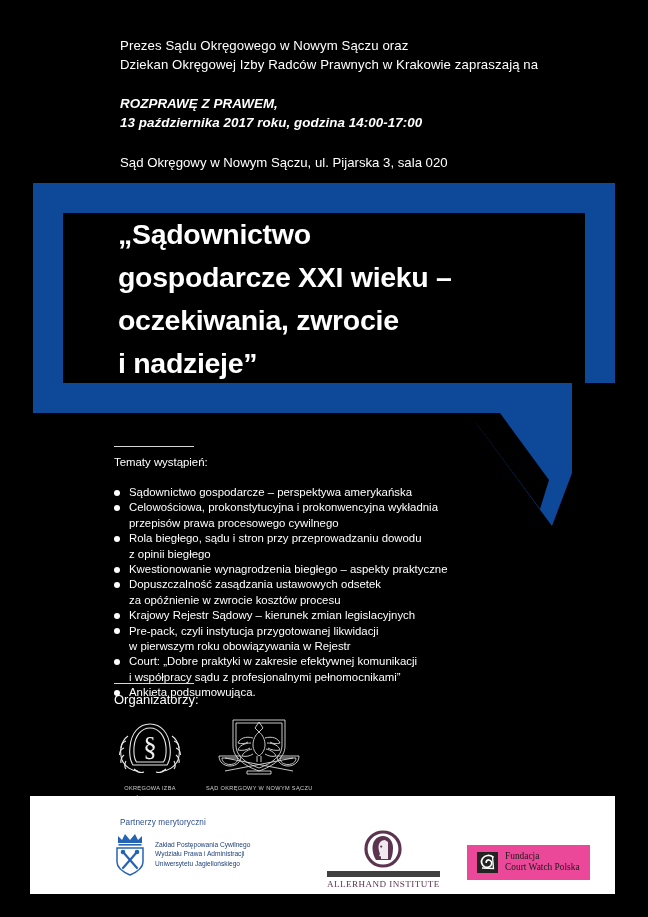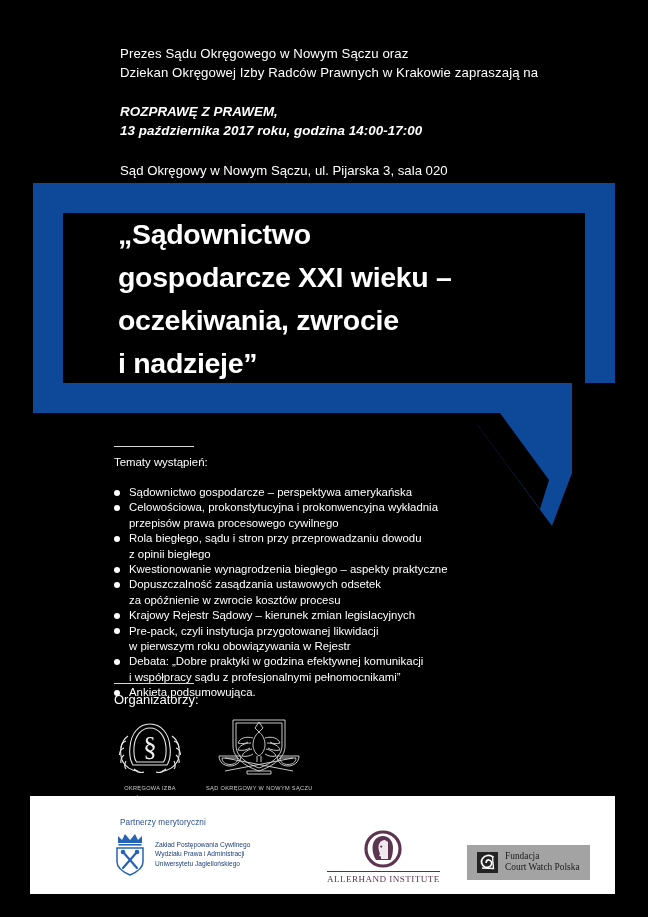--- a/index.html
+++ b/index.html
@@ -14,21 +14,21 @@
     overflow: hidden;
     font-family: "Liberation Sans", sans-serif;
     color: #ffffff;
     -webkit-font-smoothing: antialiased;
   }
 
   
   .header {
     position: absolute;
     left: 120px;
-    top: 44px;
+    top: 36px;
     width: 470px;
   }
   .invite-line {
     font-size: 13.2px;
     line-height: 19px;
     font-weight: 400;
     letter-spacing: 0.1px;
     color: #ffffff;
     white-space: nowrap;
   }
@@ -174,34 +174,34 @@
     height: 56px;
   }
   .partner {
     position: absolute;
     display: flex;
     align-items: center;
     gap: 7px;
   }
   .p-uj { left: 0; top: 3px; }
   .p-allerhand { left: 215px; top: 0px; flex-direction: column; gap: 1px; }
-  .p-cwp { left: 355px; top: 16px; background: #a3a3a3; padding: 6px 10px; }
+  .p-cwp { left: 355px; top: 16px; background: #ec4899; padding: 6px 10px; }
 
   .uj-text {
     font-size: 6.6px;
     line-height: 9.3px;
     color: #1f3f7a;
     white-space: nowrap;
   }
   .allerhand-text {
     font-size: 9.1px;
     letter-spacing: 0.45px;
     color: #5c3450;
     font-family: "Liberation Serif", serif;
-    border-top: 1px solid #404040;
+    border-top: 6px solid #404040;
     padding-top: 1.5px;
     margin-top: 1px;
     white-space: nowrap;
   }
   .cwp-text {
     font-size: 9.4px;
     line-height: 11.4px;
     color: #1a1a1a;
     font-family: "Liberation Serif", serif;
     white-space: nowrap;
@@ -267,21 +267,21 @@
       <span class="bullet"></span>
       <span>Krajowy Rejestr Sądowy – kierunek zmian legislacyjnych</span>
     </li>
     <li>
       <span class="bullet"></span>
       <span>Pre-pack, czyli instytucja przygotowanej likwidacji</span>
       <span class="line2">w pierwszym roku obowiązywania w Rejestr</span>
     </li>
     <li>
       <span class="bullet"></span>
-      <span>Debata: „Dobre praktyki w godzina efektywnej komunikacji</span>
+      <span>Court: „Dobre praktyki w zakresie efektywnej komunikacji</span>
       <span class="line2">i współpracy sądu z profesjonalnymi pełnomocnikami”</span>
     </li>
     <li>
       <span class="bullet"></span>
       <span>Ankieta podsumowująca.</span>
     </li>
   </ul>
 </div>
 
 <div class="organizers">

